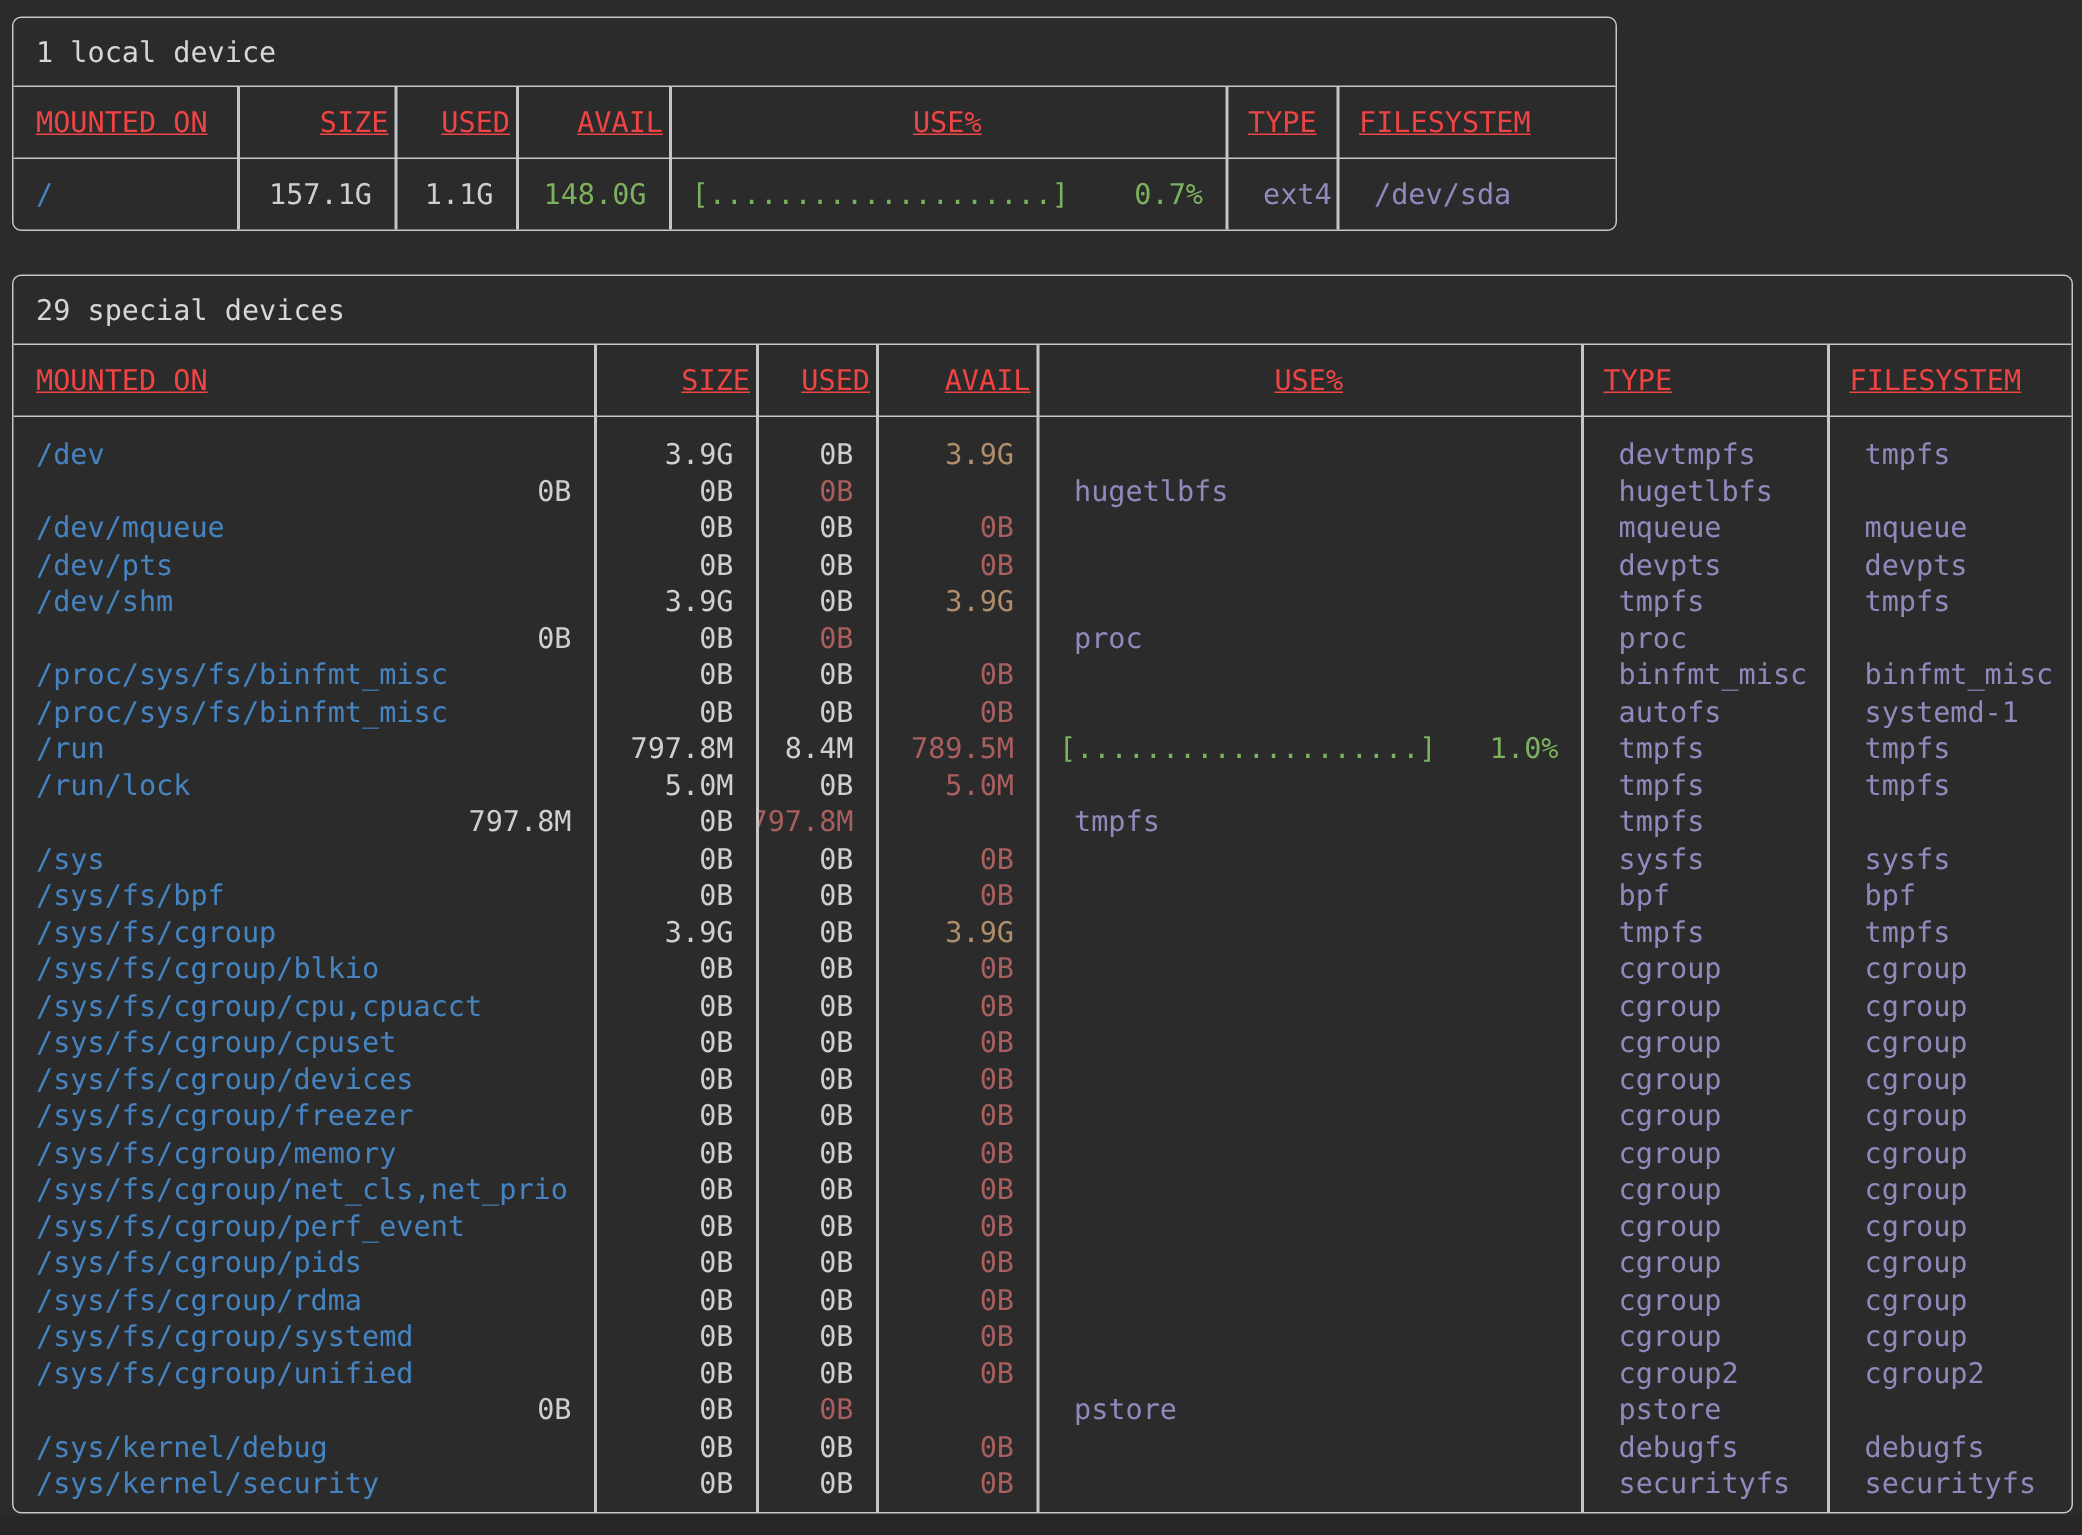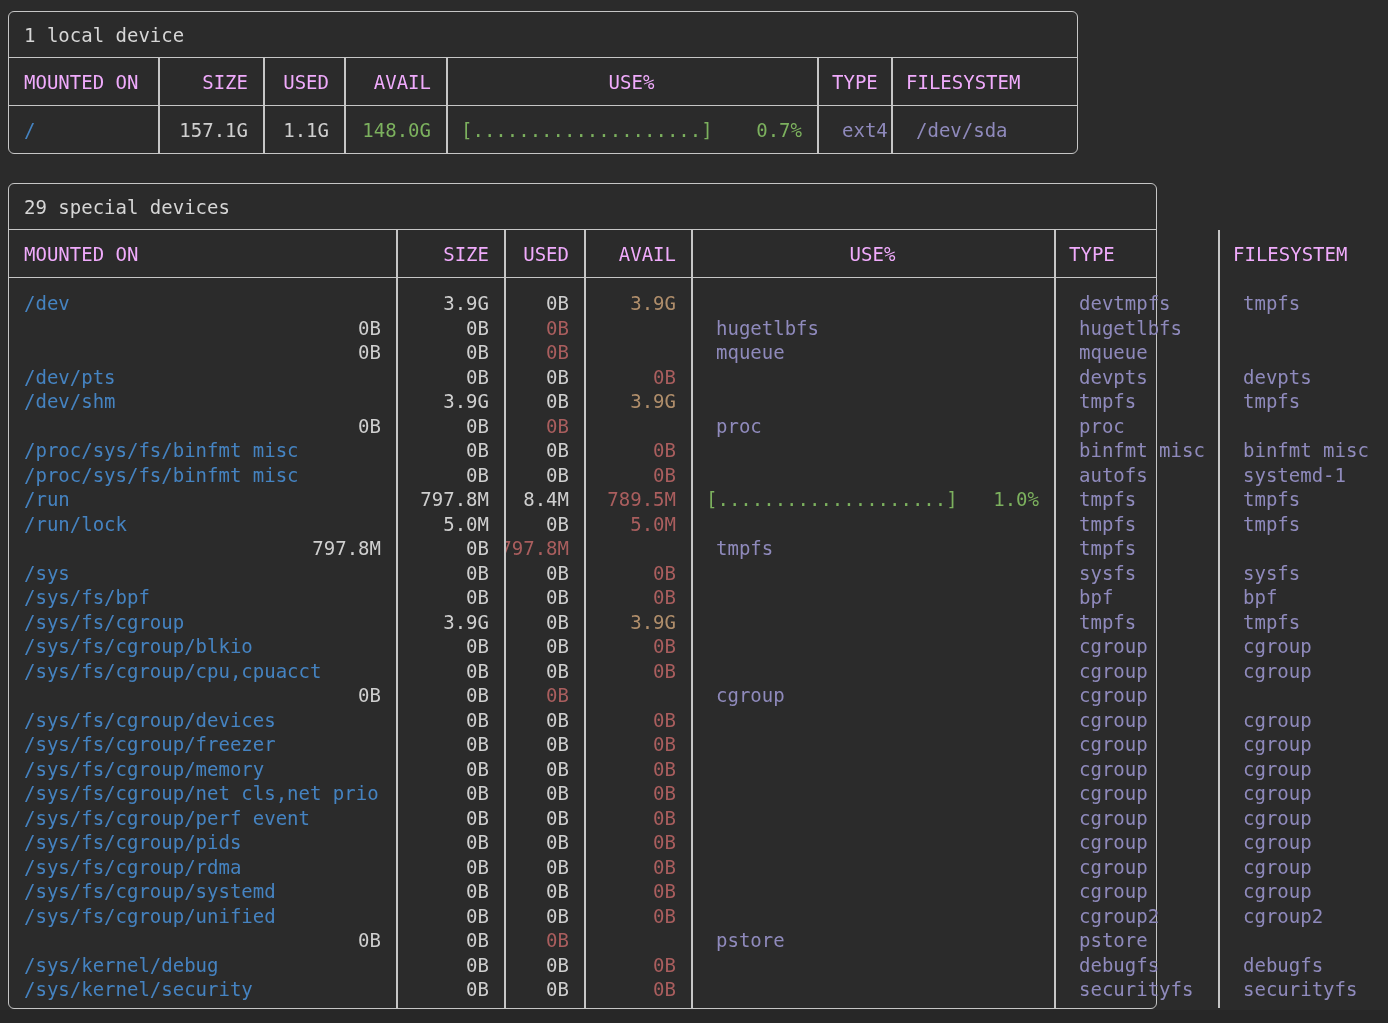--- a/index.html
+++ b/index.html
@@ -21,41 +21,42 @@
     color:var(--fg);
     position:relative;
   }
   .page{position:absolute;left:8px;top:11px;}
   .dtable{
     border:1.5px solid var(--border);
     border-radius:6px;
     background:var(--bg);
   }
   .t1{width:1070px;margin-bottom:29px;}
-  .t2{width:1149px;}
+  .t2{width:1374px;}
   .tbl-title{
     height:46px;
     display:flex;align-items:center;
     padding-left:15px;
     border-bottom:1.5px solid var(--border);
     color:#d6d6d6;
   }
   .lower{position:relative;}
   .grid{display:grid;}
   .t1 .grid{grid-template-columns:149px 105px 81px 102px 371px 74px 154px;}
   .t2 .grid{grid-template-columns:387px 108px 80px 107px 363px 164px 162px;}
   .header{
     height:48px;
     border-bottom:1.5px solid var(--border);
-    color:#f0abfc;
+    color:#ef4444;
+    text-decoration:underline;
   }
   .header span{display:flex;align-items:center;}
   .cell{white-space:pre;overflow:hidden;}
   .align-l{justify-content:flex-start;padding-left:15px;}
-  .align-r{justify-content:flex-end;padding-right:15px;}
+  .align-r{justify-content:flex-end;padding-right:4px;}
   .align-c{justify-content:center;}
   .t1 .body .row{height:47px;}
   .t1 .body{padding:0;}
   .t2 .body{padding-top:13px;padding-bottom:6px;}
   .t2 .body .row{height:24.5px;}
   .row{align-items:center;}
   .row .cell{display:flex;align-items:center;}
   .row .mount{color:var(--blue);padding-left:15px;}
   .row .num{justify-content:flex-end;padding-right:15px;color:var(--fg);}
   .row .avail.c-green{color:var(--green);}
@@ -142,20 +143,21 @@
   <div class="grid row">
     <span class="cell num size">0B</span>
     <span class="cell num used">0B</span>
     <span class="cell num avail c-red">0B</span>
     <span class="cell usebar"><span class="bar"></span><span class="pct"></span></span>
     <span class="cell type">hugetlbfs</span>
     <span class="cell fs">hugetlbfs</span>
   </div>
 
   <div class="grid row">
+    <span class="cell mount">/dev/mqueue</span>
     <span class="cell num size">0B</span>
     <span class="cell num used">0B</span>
     <span class="cell num avail c-red">0B</span>
     <span class="cell usebar"><span class="bar"></span><span class="pct"></span></span>
     <span class="cell type">mqueue</span>
     <span class="cell fs">mqueue</span>
   </div>
 
   <div class="grid row">
     <span class="cell mount">/dev/pts</span>
@@ -279,20 +281,21 @@
     <span class="cell mount">/sys/fs/cgroup/cpu,cpuacct</span>
     <span class="cell num size">0B</span>
     <span class="cell num used">0B</span>
     <span class="cell num avail c-red">0B</span>
     <span class="cell usebar"><span class="bar"></span><span class="pct"></span></span>
     <span class="cell type">cgroup</span>
     <span class="cell fs">cgroup</span>
   </div>
 
   <div class="grid row">
+    <span class="cell mount">/sys/fs/cgroup/cpuset</span>
     <span class="cell num size">0B</span>
     <span class="cell num used">0B</span>
     <span class="cell num avail c-red">0B</span>
     <span class="cell usebar"><span class="bar"></span><span class="pct"></span></span>
     <span class="cell type">cgroup</span>
     <span class="cell fs">cgroup</span>
   </div>
 
   <div class="grid row">
     <span class="cell mount">/sys/fs/cgroup/devices</span>

